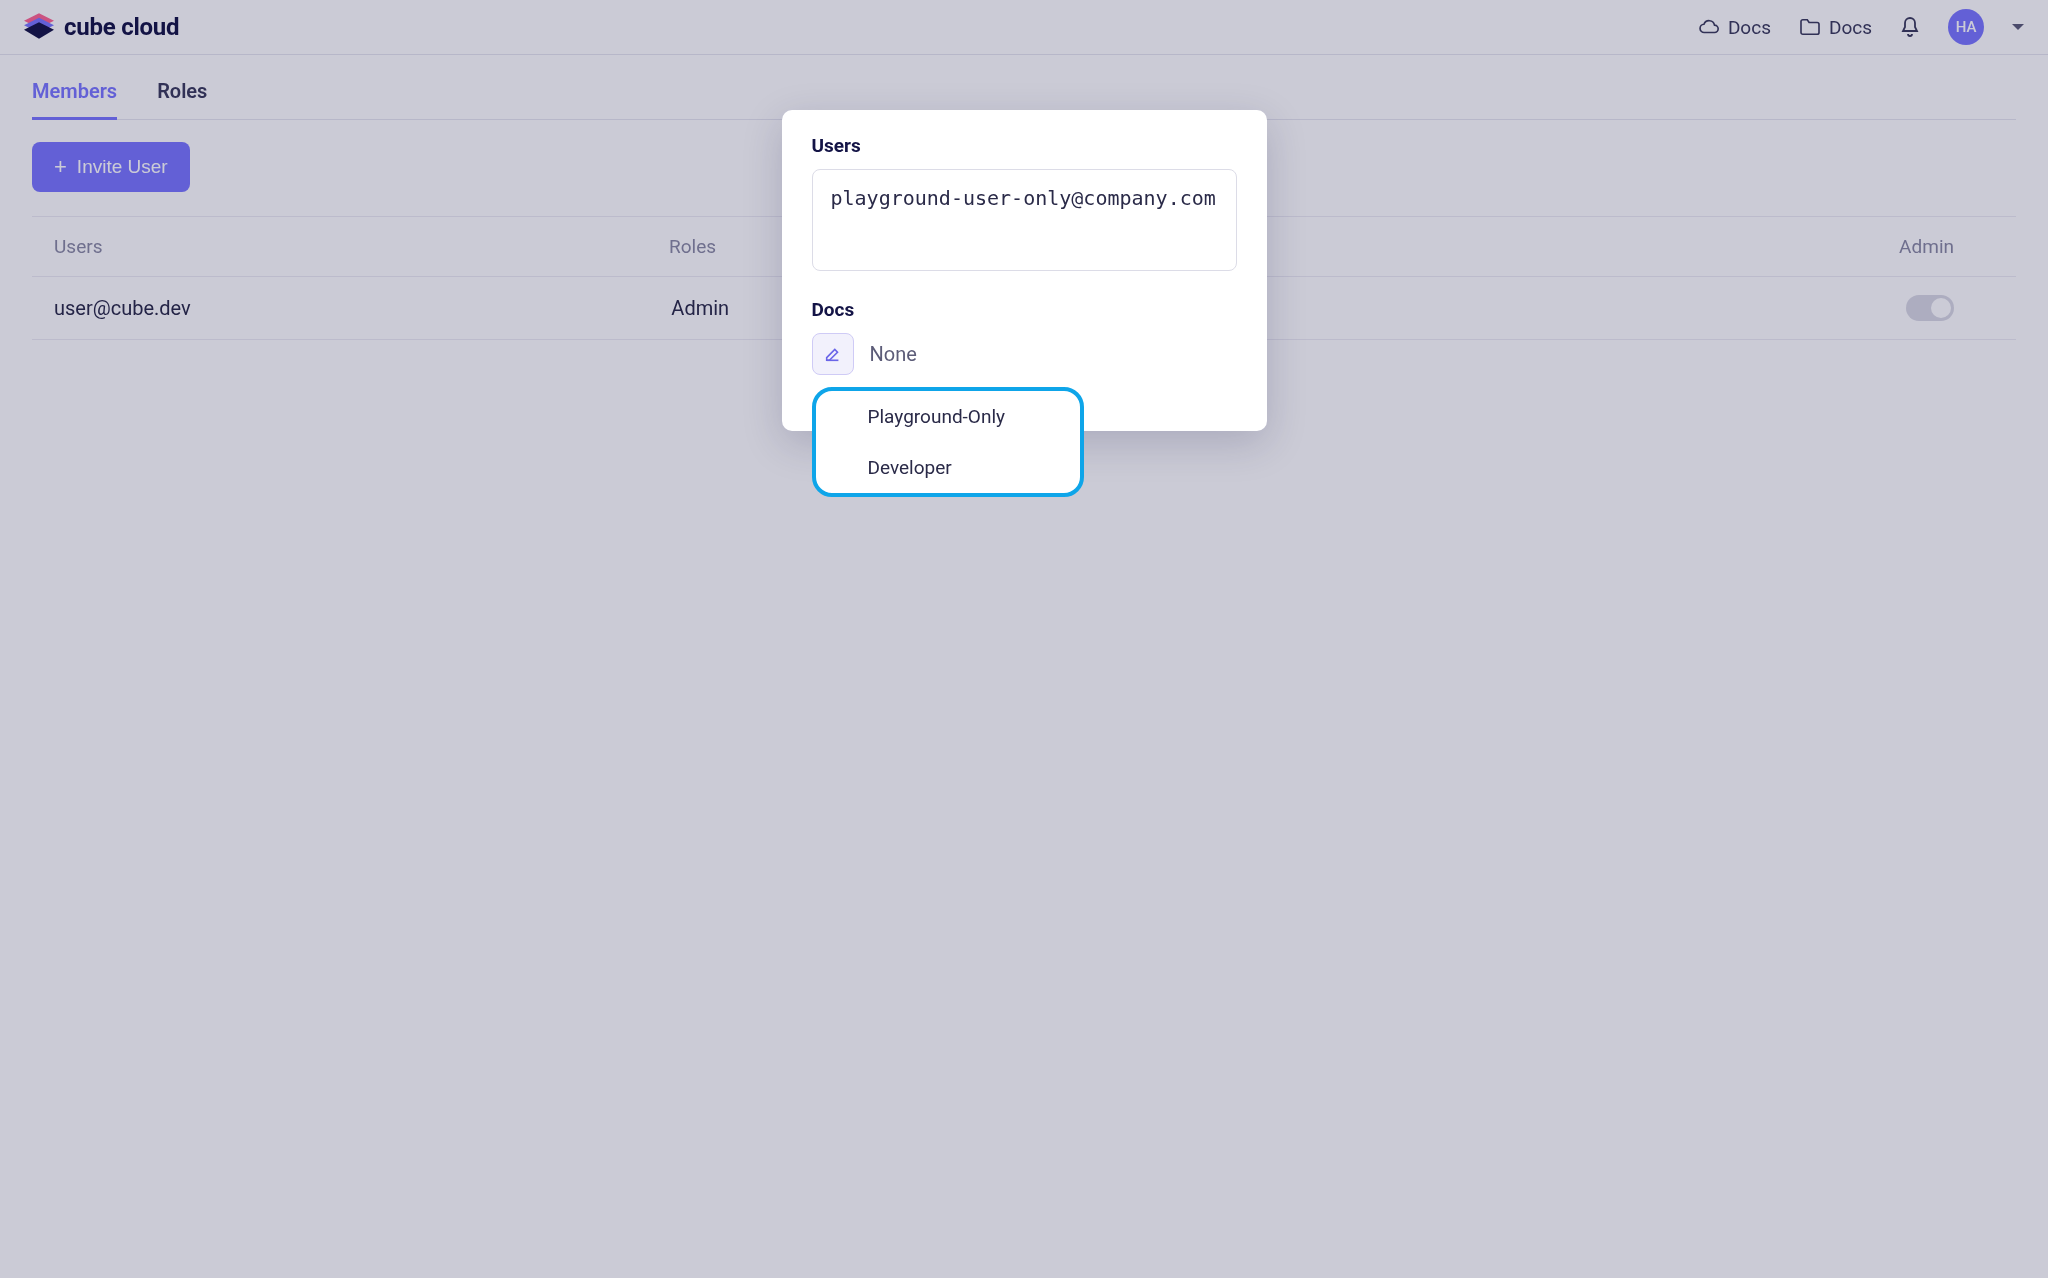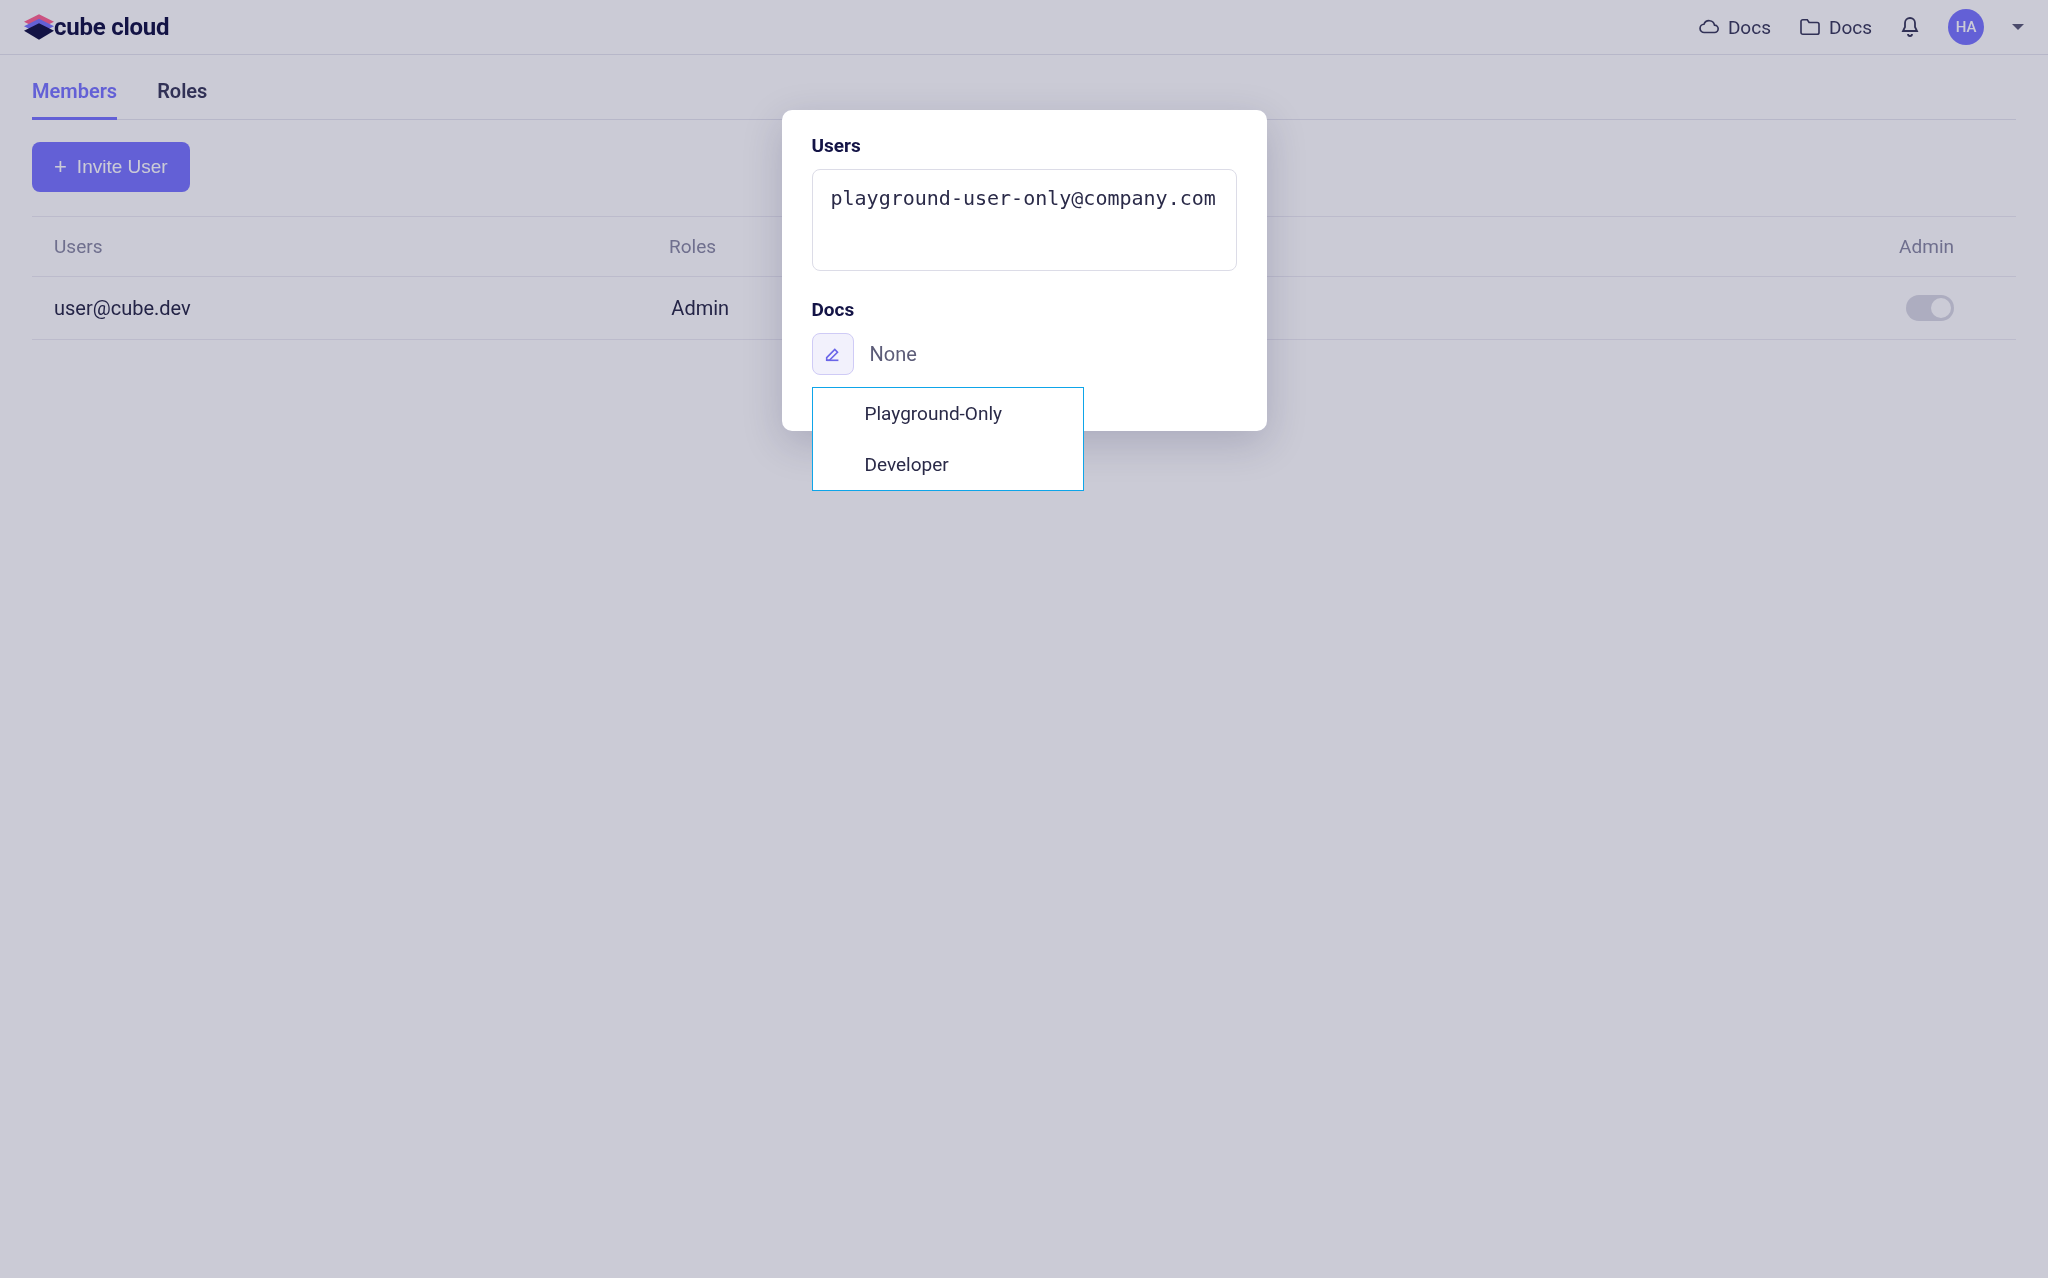--- a/index.html
+++ b/index.html
@@ -15,21 +15,21 @@
   
   .topbar {
     display: flex;
     align-items: center;
     height: 55px;
     padding: 0 24px;
     border-bottom: 1px solid #e6e6ef;
   }
   .logo {
     display: flex;
-    align-items: center;
+    gap: 10px;
   }
   .logo-mark {
     width: 30px;
     height: 26px;
   }
   .logo-text {
     font-size: 24px;
     font-weight: 700;
     color: #141446;
     letter-spacing: -0.01em;
@@ -221,22 +221,22 @@
   .role-value {
     font-size: 20px;
     color: #5c5c78;
   }
   .dropdown {
     position: absolute;
     top: 54px;
     left: 0;
     width: 272px;
     background: #fff;
-    border: 1px solid #0ea5e9;
-    border-radius: 0;
+    border: 4px solid #0ea5e9;
+    border-radius: 20px;
     overflow: hidden;
     z-index: 10;
   }
   .dropdown-item {
     padding: 14px 20px 14px 52px;
     font-size: 19px;
     color: #2a2a48;
     cursor: pointer;
   }
 

